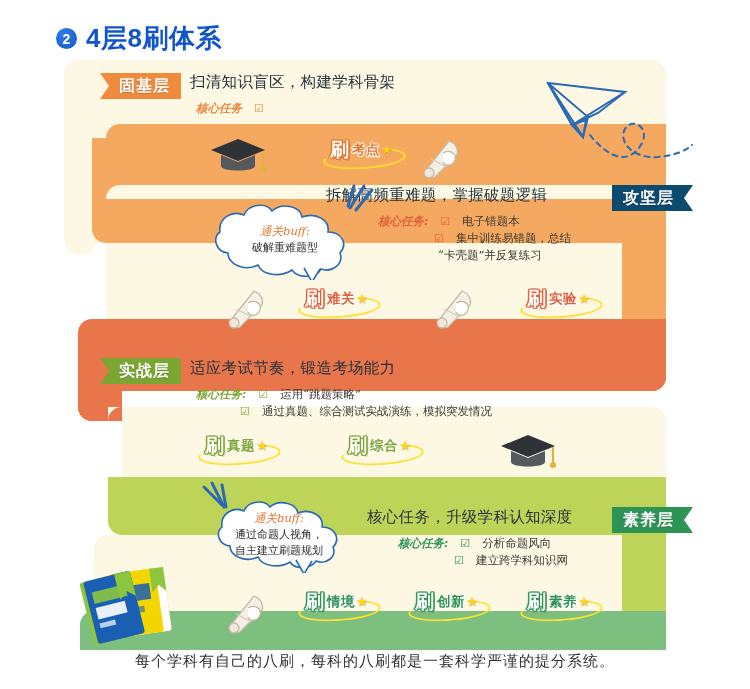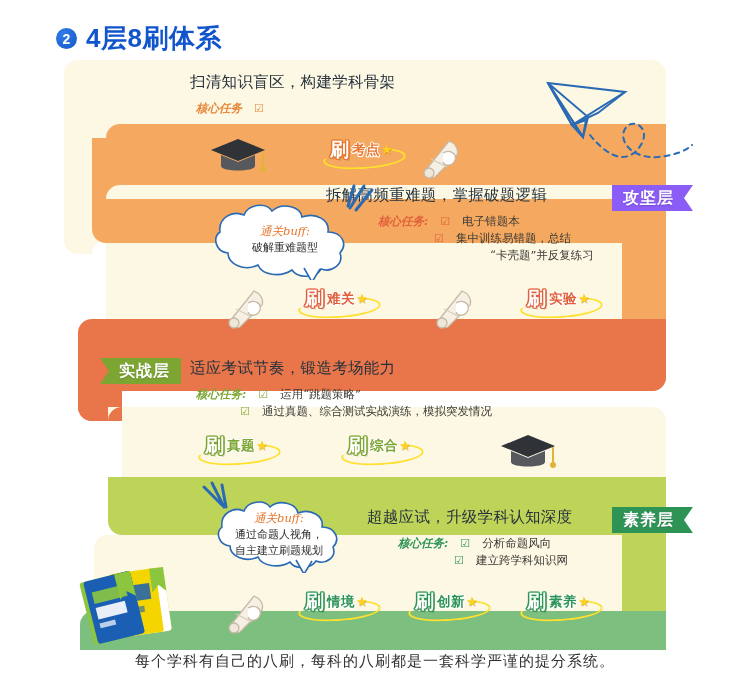--- a/index.html
+++ b/index.html
@@ -184,20 +184,21 @@
 
     <svg class="plane" style="position:absolute;left:520px;top:10px;" width="175" height="105">
       <path d="M28,18 L105,27 L52,60 Z" fill="none" stroke="#2a6ab5" stroke-width="2"></path>
       <path d="M28,18 L63,72 L52,60 Z" fill="none" stroke="#2a6ab5" stroke-width="2"></path>
       <path d="M28,18 L63,72 L68,52 Z" fill="none" stroke="#2a6ab5" stroke-width="2"></path>
       <path d="M52,60 L66,55 L63,72 Z" fill="none" stroke="#2a6ab5" stroke-width="2"></path>
       <path d="M105,27 L78,48 L52,60" fill="none" stroke="#2a6ab5" stroke-width="2"></path>
       <path d="M70,70 C90,95 110,100 122,78 C130,62 112,52 105,64 C98,76 112,94 138,92 C158,90 168,84 172,80" fill="none" stroke="#2a6ab5" stroke-width="2" stroke-dasharray="5,5" stroke-linecap="round"></path>
     </svg>
 
+    <div class="tag left" style="left:100px;top:18px;background:#F08A3C;">固基层</div>
     <div class="heading" style="left:190px;top:17px;">扫清知识盲区，构建学科骨架</div>
     <div class="task-block" style="left:196px;top:45px;">
       <div class="task-line">
         <span class="task-label" style="color:#E8883A;">核心任务</span>
         <span class="chk" style="color:#E8883A;">☑</span>
       </div>
     </div>
 
     <svg style="position:absolute;left:207px;top:79px;" width="62" height="42">
       <path d="M4,16 L31,5 L58,16 L31,27 Z" fill="#2f3338"></path>
@@ -212,33 +213,33 @@
       <circle cx="12" cy="40" r="5" fill="#efe7d9" stroke="#c6b9a6" stroke-width="1.3"></circle>
     </svg>
 
     <div class="shua" style="left:330px;top:85px;--sc:#E8762E;--tc:#E8762E;">
       <span class="ring"></span>
       <span class="big">刷</span>
       <span class="small">考点</span>
       <span class="star">★</span>
     </div>
 
-    <div class="tag right" style="right:57px;top:130px;background:#8b5cf6;">攻坚层</div>
+    <div class="tag right" style="right:57px;top:130px;background:#0c4a6e;">攻坚层</div>
     <div class="heading" style="left:326px;top:130px;">拆解高频重难题，掌握破题逻辑</div>
     <div class="task-block" style="left:378px;top:158px;">
       <div class="task-line">
         <span class="task-label" style="color:#E2613C;">核心任务:</span>
         <span class="chk" style="color:#E2613C;">☑</span>
         <span>电子错题本</span>
       </div>
       <div class="task-line" style="margin-left:56px;">
         <span class="chk" style="color:#E2613C;">☑</span>
         <span>集中训练易错题，总结</span>
       </div>
-      <div class="task-line" style="margin-left:112px;">
+      <div class="task-line" style="margin-left:60px;">
         <span>“卡壳题”并反复练习</span>
       </div>
     </div>
 
     <div class="cloud" style="left:192px;top:143px;width:186px;height:82px;">
       <svg width="186" height="82" style="position:absolute;left:0;top:0;">
         <path d="M28,34 C26,20 40,12 52,17 C56,6 74,4 80,13 C90,4 108,8 110,19
                  C124,14 138,22 136,34 C150,34 156,46 148,55 C152,66 140,75 129,71
                  C124,80 106,81 100,72 C88,80 70,77 66,67 C52,74 36,66 36,55
                  C24,54 20,40 28,34 Z" fill="#ffffff" stroke="#2a6ab5" stroke-width="1.6"></path>
@@ -308,21 +309,21 @@
       <span class="star">★</span>
     </div>
     <svg style="position:absolute;left:497px;top:375px;" width="62" height="42">
       <path d="M4,16 L31,5 L58,16 L31,27 Z" fill="#2f3338"></path>
       <path d="M14,21 L14,32 C14,38 48,38 48,32 L48,21 L31,28 Z" fill="#55595e"></path>
       <path d="M56,17 L56,33" stroke="#e0b43a" stroke-width="2"></path>
       <circle cx="56" cy="35" r="3" fill="#e0b43a"></circle>
     </svg>
 
     <div class="tag right" style="right:57px;top:452px;background:#2E9456;">素养层</div>
-    <div class="heading" style="left:367px;top:452px;">超越应试，升级学科认知深度</div>
+    <div class="heading" style="left:367px;top:452px;">核心任务，升级学科认知深度</div>
     <div class="task-block" style="left:398px;top:480px;">
       <div class="task-line">
         <span class="task-label" style="color:#2E9456;">核心任务:</span>
         <span class="chk" style="color:#2E9456;">☑</span>
         <span>分析命题风向</span>
       </div>
       <div class="task-line" style="margin-left:56px;">
         <span class="chk" style="color:#2E9456;">☑</span>
         <span>建立跨学科知识网</span>
       </div>

